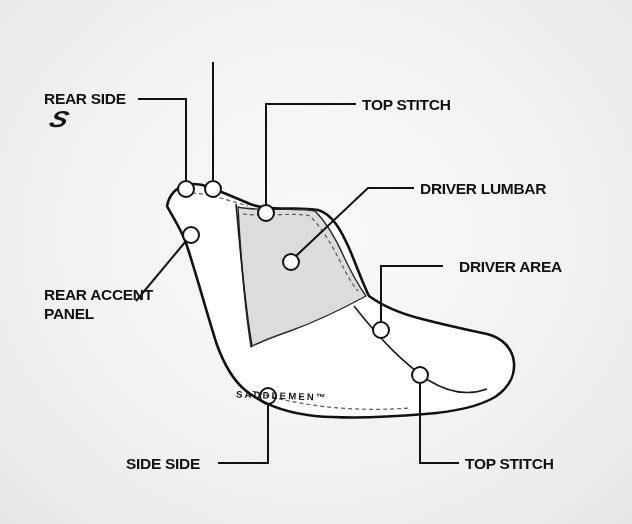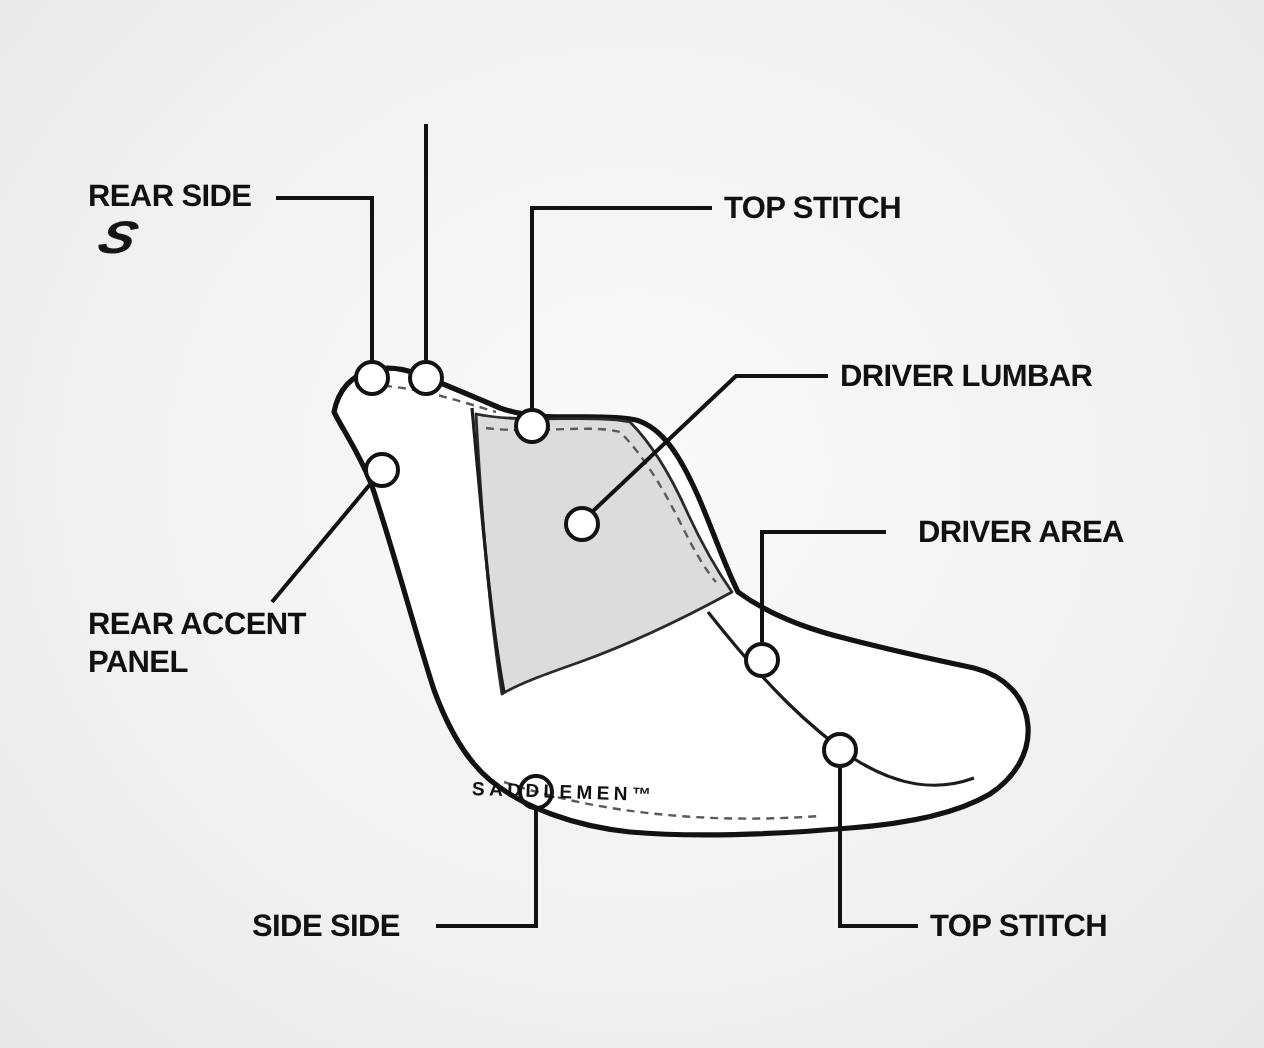--- a/index.html
+++ b/index.html
@@ -100,19 +100,19 @@
   <div class="label" style="left:44px;top:90px;">REAR SIDE</div>
 
   <div class="s-mark">S</div>
 
   <div class="label" style="left:362px;top:96px;">TOP STITCH</div>
 
   <div class="label" style="left:420px;top:180px;">DRIVER LUMBAR</div>
 
   <div class="label" style="left:447px;top:258px;margin-left:12px;">DRIVER AREA</div>
 
-  <div class="label wrap" style="left:44px;top:303px;">REAR ACCENT PANEL</div>
+  <div class="label wrap" style="left:44px;top:285px;">REAR ACCENT PANEL</div>
 
   <div class="label" style="left:126px;top:455px;">SIDE SIDE</div>
 
   <div class="label" style="left:465px;top:455px;">TOP STITCH</div>
 
 </div>
 
 </body></html>

